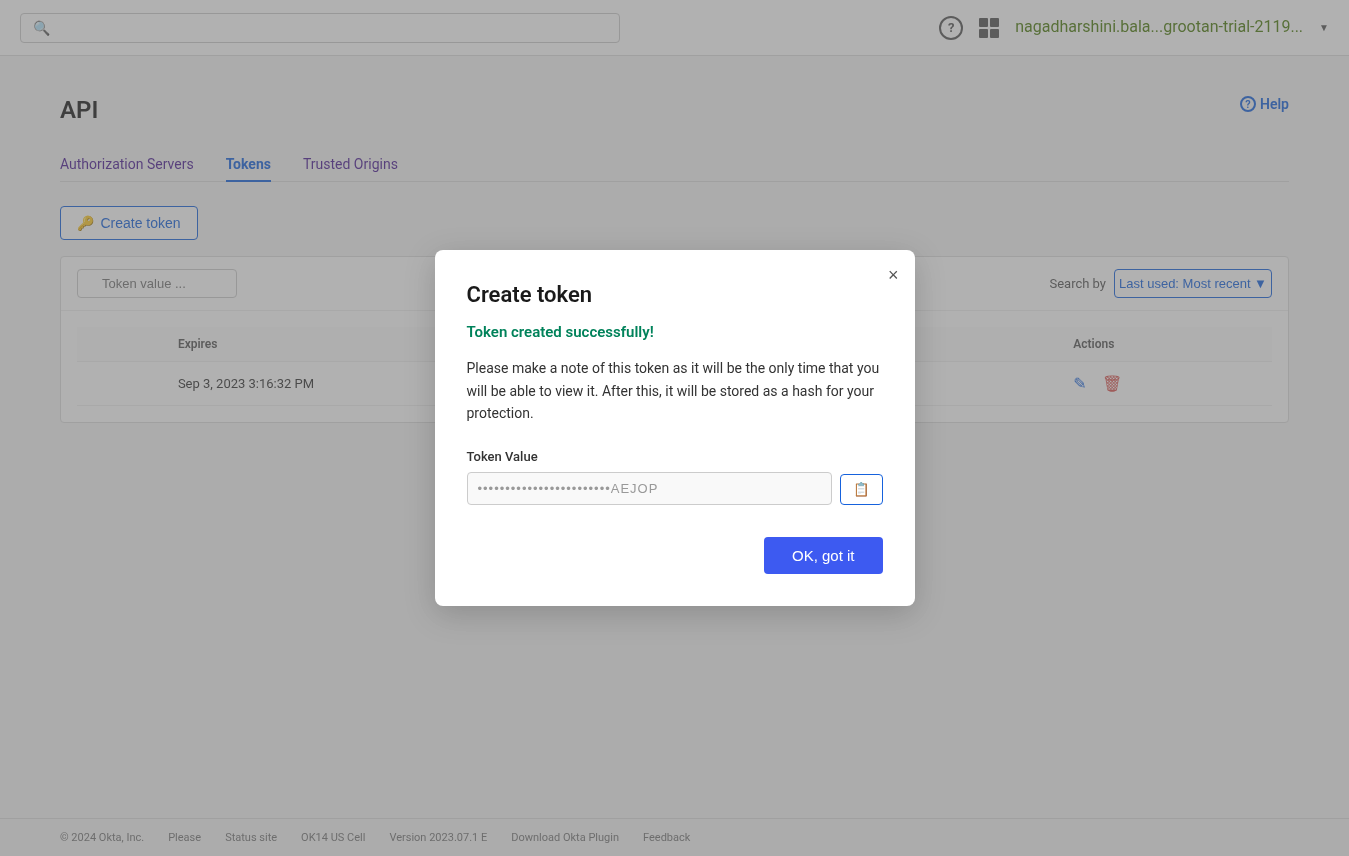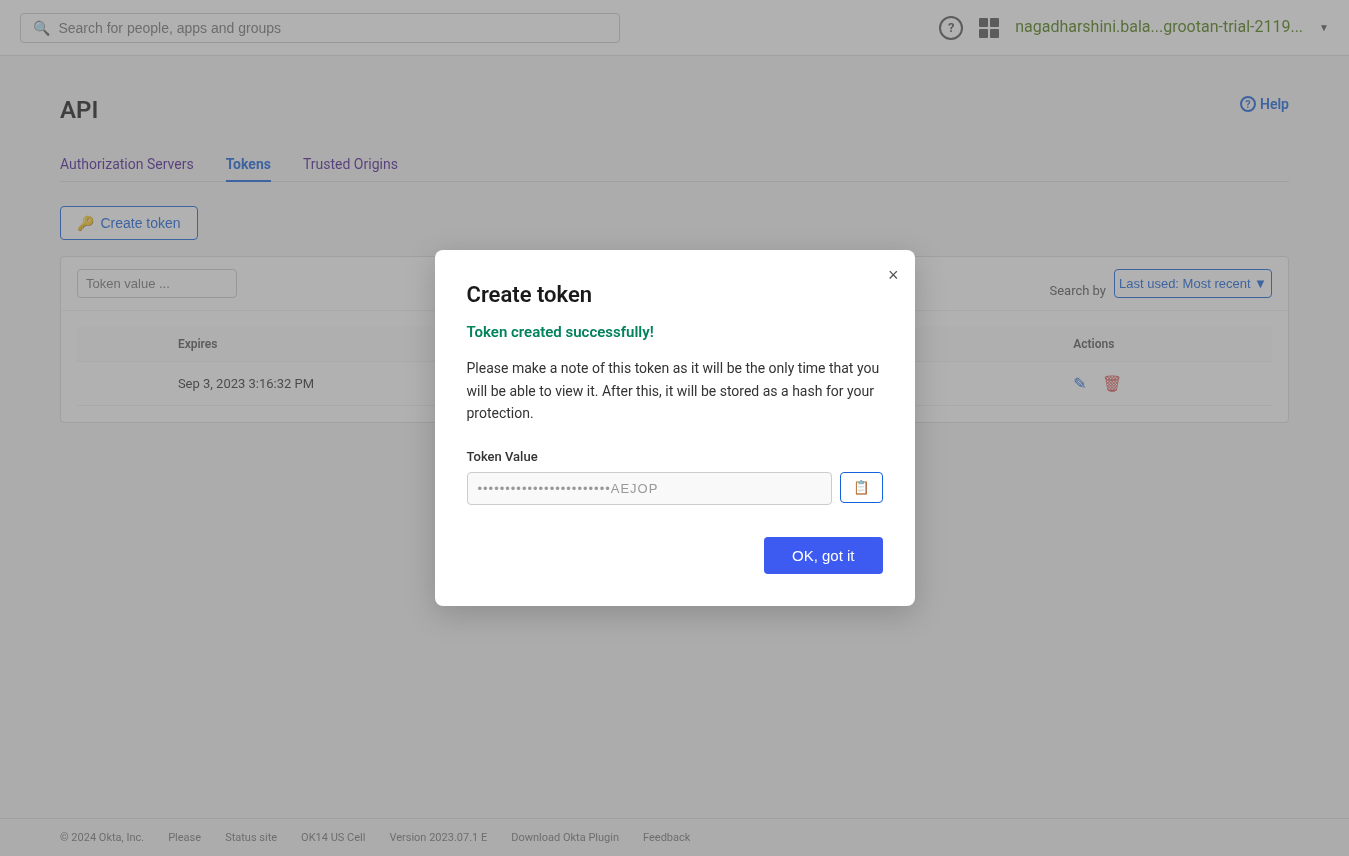--- a/index.html
+++ b/index.html
@@ -161,28 +161,28 @@
     .table-header-row {
       display: flex;
       align-items: center;
       justify-content: space-between;
       padding: 12px 16px;
       border-bottom: 1px solid #eee;
     }
     .filter-input {
       border: 1px solid #ccc;
       border-radius: 4px;
-      padding: 6px 8px;
+      padding: 6px 24px;
       font-size: 13px;
       color: #999;
       width: 160px;
     }
     .search-by {
       display: flex;
-      align-items: flex-end;
+      align-items: center;
       gap: 8px;
       font-size: 13px;
       color: #555;
     }
     .search-by-dropdown {
       border: 1px solid #1662dd;
       border-radius: 4px;
       padding: 6px 4px;
       color: #1662dd;
       font-size: 13px;
@@ -320,21 +320,21 @@
       margin-bottom: 24px;
     }
     .token-value-label {
       font-size: 13px;
       color: #333;
       margin-bottom: 8px;
       font-weight: 500;
     }
     .token-value-row {
       display: flex;
-      align-items: flex-start;
+      align-items: flex-end;
       gap: 8px;
       margin-bottom: 32px;
     }
     .token-value-input {
       flex: 1;
       border: 1px solid #ccc;
       border-radius: 4px;
       padding: 8px 10px;
       font-size: 13px;
       color: #999;
@@ -362,21 +362,20 @@
       cursor: pointer;
       float: right;
     }
   </style>
 </head>
 <body>
 
 <nav class="top-nav">
   <div class="search-bar">
     <span class="search-icon-svg">🔍</span>
-    <input type="text" placeholder="Search for people, apps and groups" style="">
   </div>
   <div class="nav-right">
     <div class="help-circle">?</div>
     <div class="grid-icon">
       <span></span>
         <span></span>
         <span></span>
         <span></span>
     </div>
     <div class="user-info">

